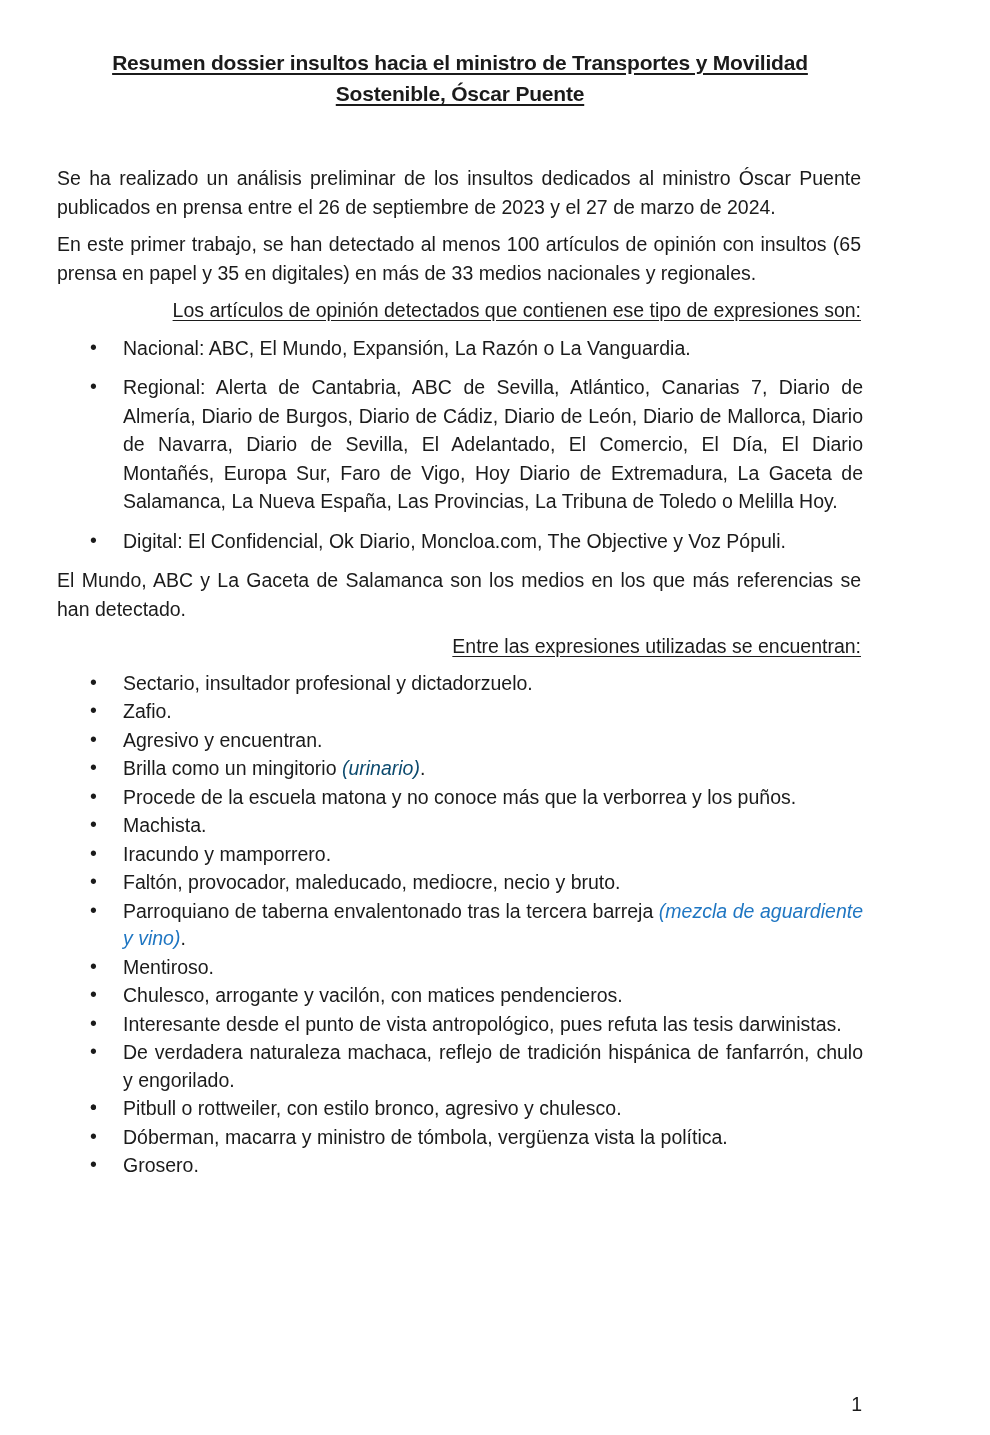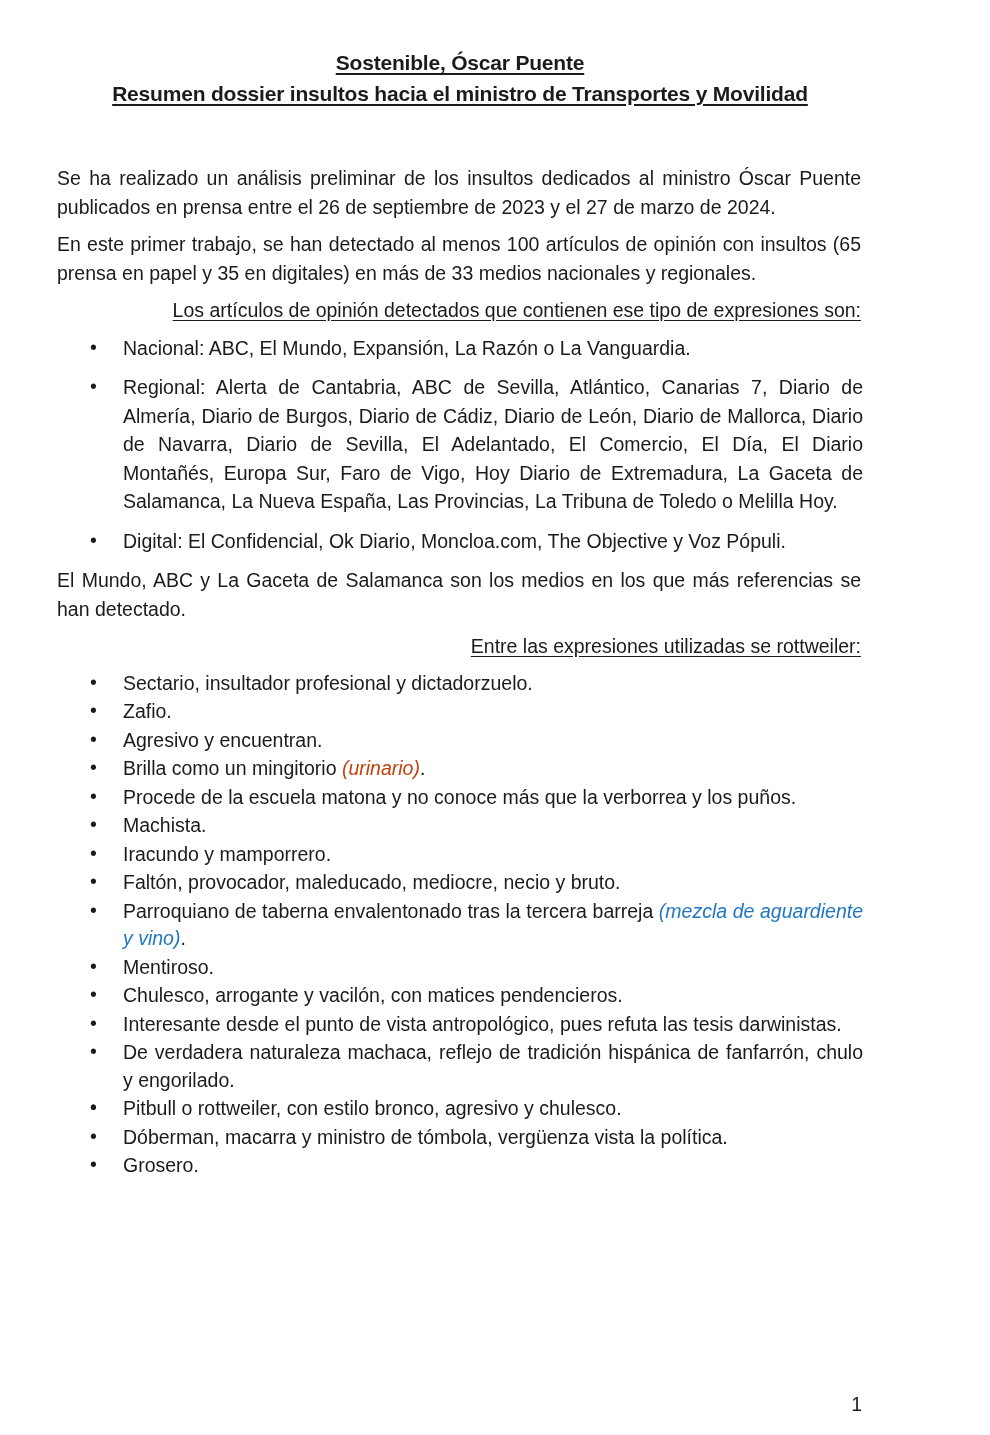--- a/index.html
+++ b/index.html
@@ -86,22 +86,22 @@
     font-size: 19.5px;
     line-height: 28px;
   }
 </style>
 </head>
 <body>
 
 <div class="page">
 
   <h1 class="title">
+    <span class="title-line"><span>Resumen dossier insultos hacia el ministro de Transportes y Movilidad</span></span>
     <span class="title-line"><span>Sostenible, Óscar Puente</span></span>
-    <span class="title-line"><span>Resumen dossier insultos hacia el ministro de Transportes y Movilidad</span></span>
   </h1>
 
   <p class="para">Se ha realizado un análisis preliminar de los insultos dedicados al ministro Óscar Puente publicados en prensa entre el 26 de septiembre de 2023 y el 27 de marzo de 2024.</p>
 
   <p class="para">En este primer trabajo, se han detectado al menos 100 artículos de opinión con insultos (65 prensa en papel y 35 en digitales) en más de 33 medios nacionales y regionales.</p>
 
   <p class="para heading"><span>Los artículos de opinión detectados que contienen ese tipo de expresiones son:</span></p>
 
   <ul class="list list-media">
     <li>
@@ -113,34 +113,34 @@
       <span>Regional: Alerta de Cantabria, ABC de Sevilla, Atlántico, Canarias 7, Diario de Almería, Diario de Burgos, Diario de Cádiz, Diario de León, Diario de Mallorca, Diario de Navarra, Diario de Sevilla, El Adelantado, El Comercio, El Día, El Diario Montañés, Europa Sur, Faro de Vigo, Hoy Diario de Extremadura, La Gaceta de Salamanca, La Nueva España, Las Provincias, La Tribuna de Toledo o Melilla Hoy.</span>
     </li>
     <li>
       <span class="bullet">•</span>
       <span>Digital: El Confidencial, Ok Diario, Moncloa.com, The Objective y Voz Pópuli.</span>
     </li>
   </ul>
 
   <p class="para">El Mundo, ABC y La Gaceta de Salamanca son los medios en los que más referencias se han detectado.</p>
 
-  <p class="para heading"><span>Entre las expresiones utilizadas se rottweiler:</span></p>
+  <p class="para heading"><span>Entre las expresiones utilizadas se encuentran:</span></p>
 
   <ul class="list list-expressions">
     <li>
       <span class="bullet">•</span><span>Sectario, insultador profesional y dictadorzuelo.</span><span class="note" style="color: rgb(31, 118, 194);"></span><span></span>
     </li>
     <li>
       <span class="bullet">•</span><span>Zafio.</span><span class="note" style="color: rgb(31, 118, 194);"></span><span></span>
     </li>
     <li>
       <span class="bullet">•</span><span>Agresivo y encuentran.</span><span class="note" style="color: rgb(31, 118, 194);"></span><span></span>
     </li>
     <li>
-      <span class="bullet">•</span><span>Brilla como un mingitorio </span><span class="note" style="color: #c2410c; margin-top: 29px;">(urinario)</span><span>.</span>
+      <span class="bullet">•</span><span>Brilla como un mingitorio </span><span class="note" style="color: #0c4a6e; margin-top: 29px;">(urinario)</span><span>.</span>
     </li>
     <li>
       <span class="bullet">•</span><span>Procede de la escuela matona y no conoce más que la verborrea y los puños.</span><span class="note" style="color: rgb(31, 118, 194);"></span><span></span>
     </li>
     <li>
       <span class="bullet">•</span><span>Machista.</span><span class="note" style="color: rgb(31, 118, 194);"></span><span></span>
     </li>
     <li>
       <span class="bullet">•</span><span>Iracundo y mamporrero.</span><span class="note" style="color: rgb(31, 118, 194);"></span><span></span>
     </li>

